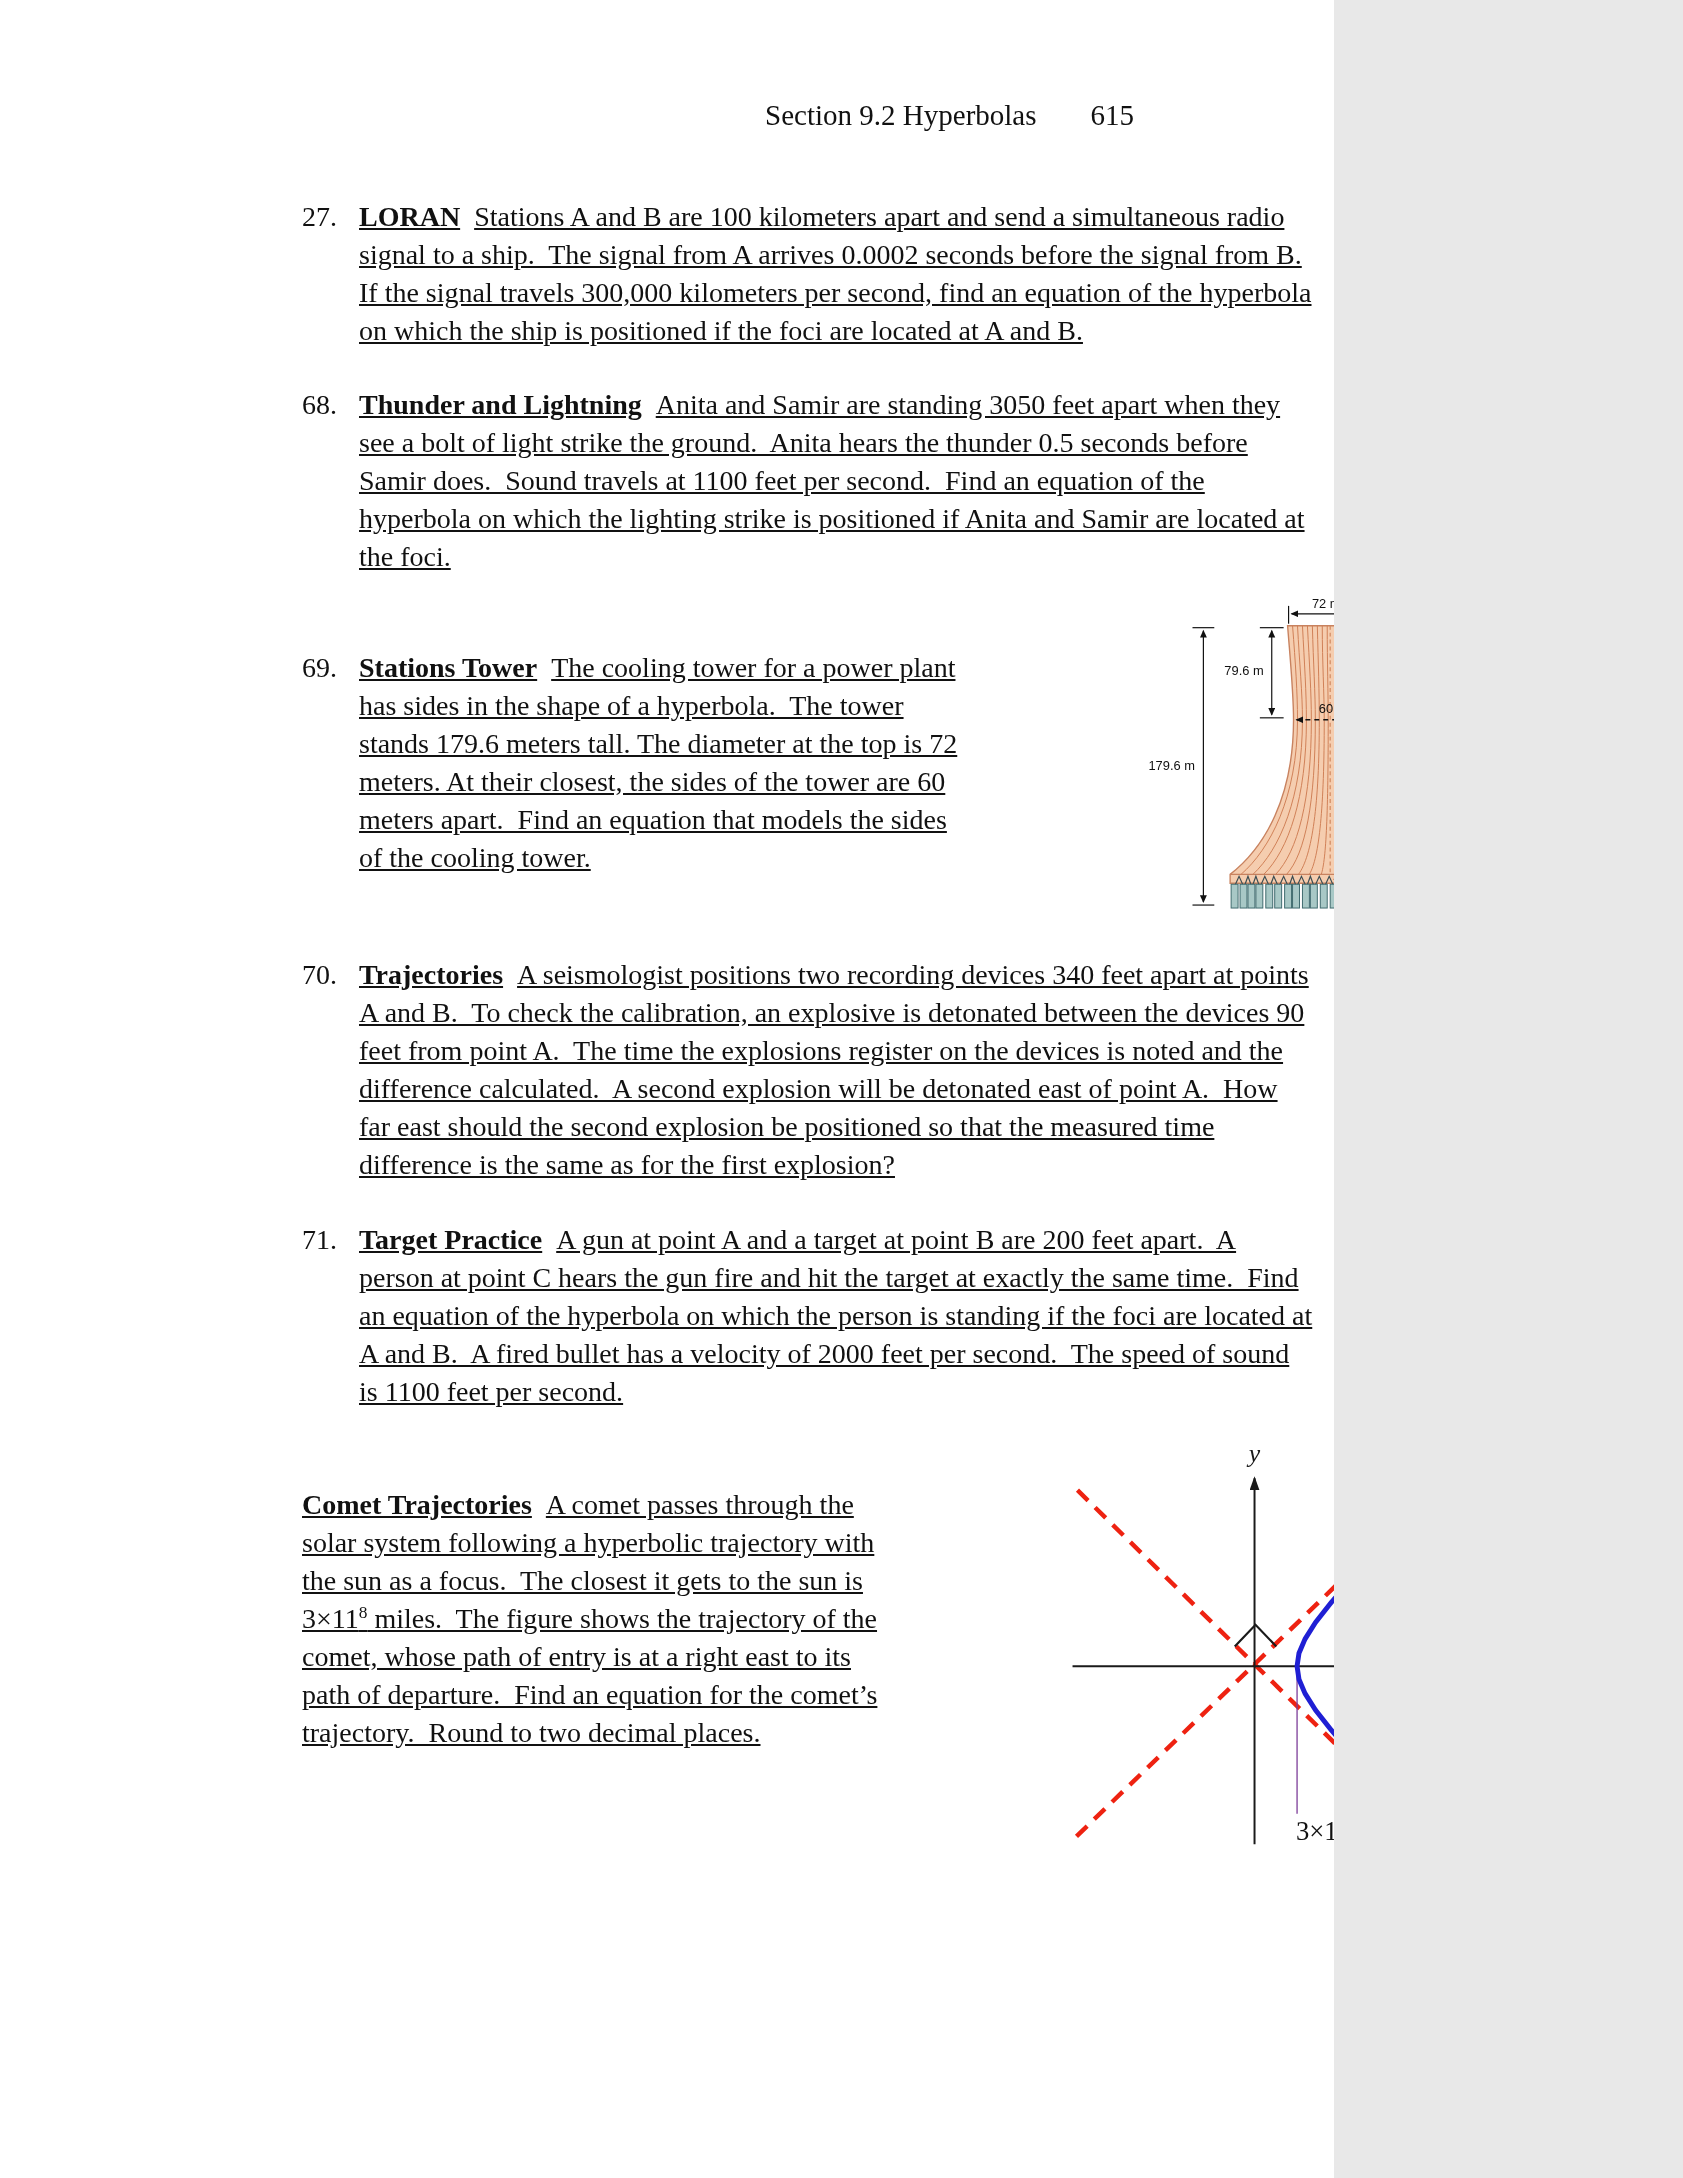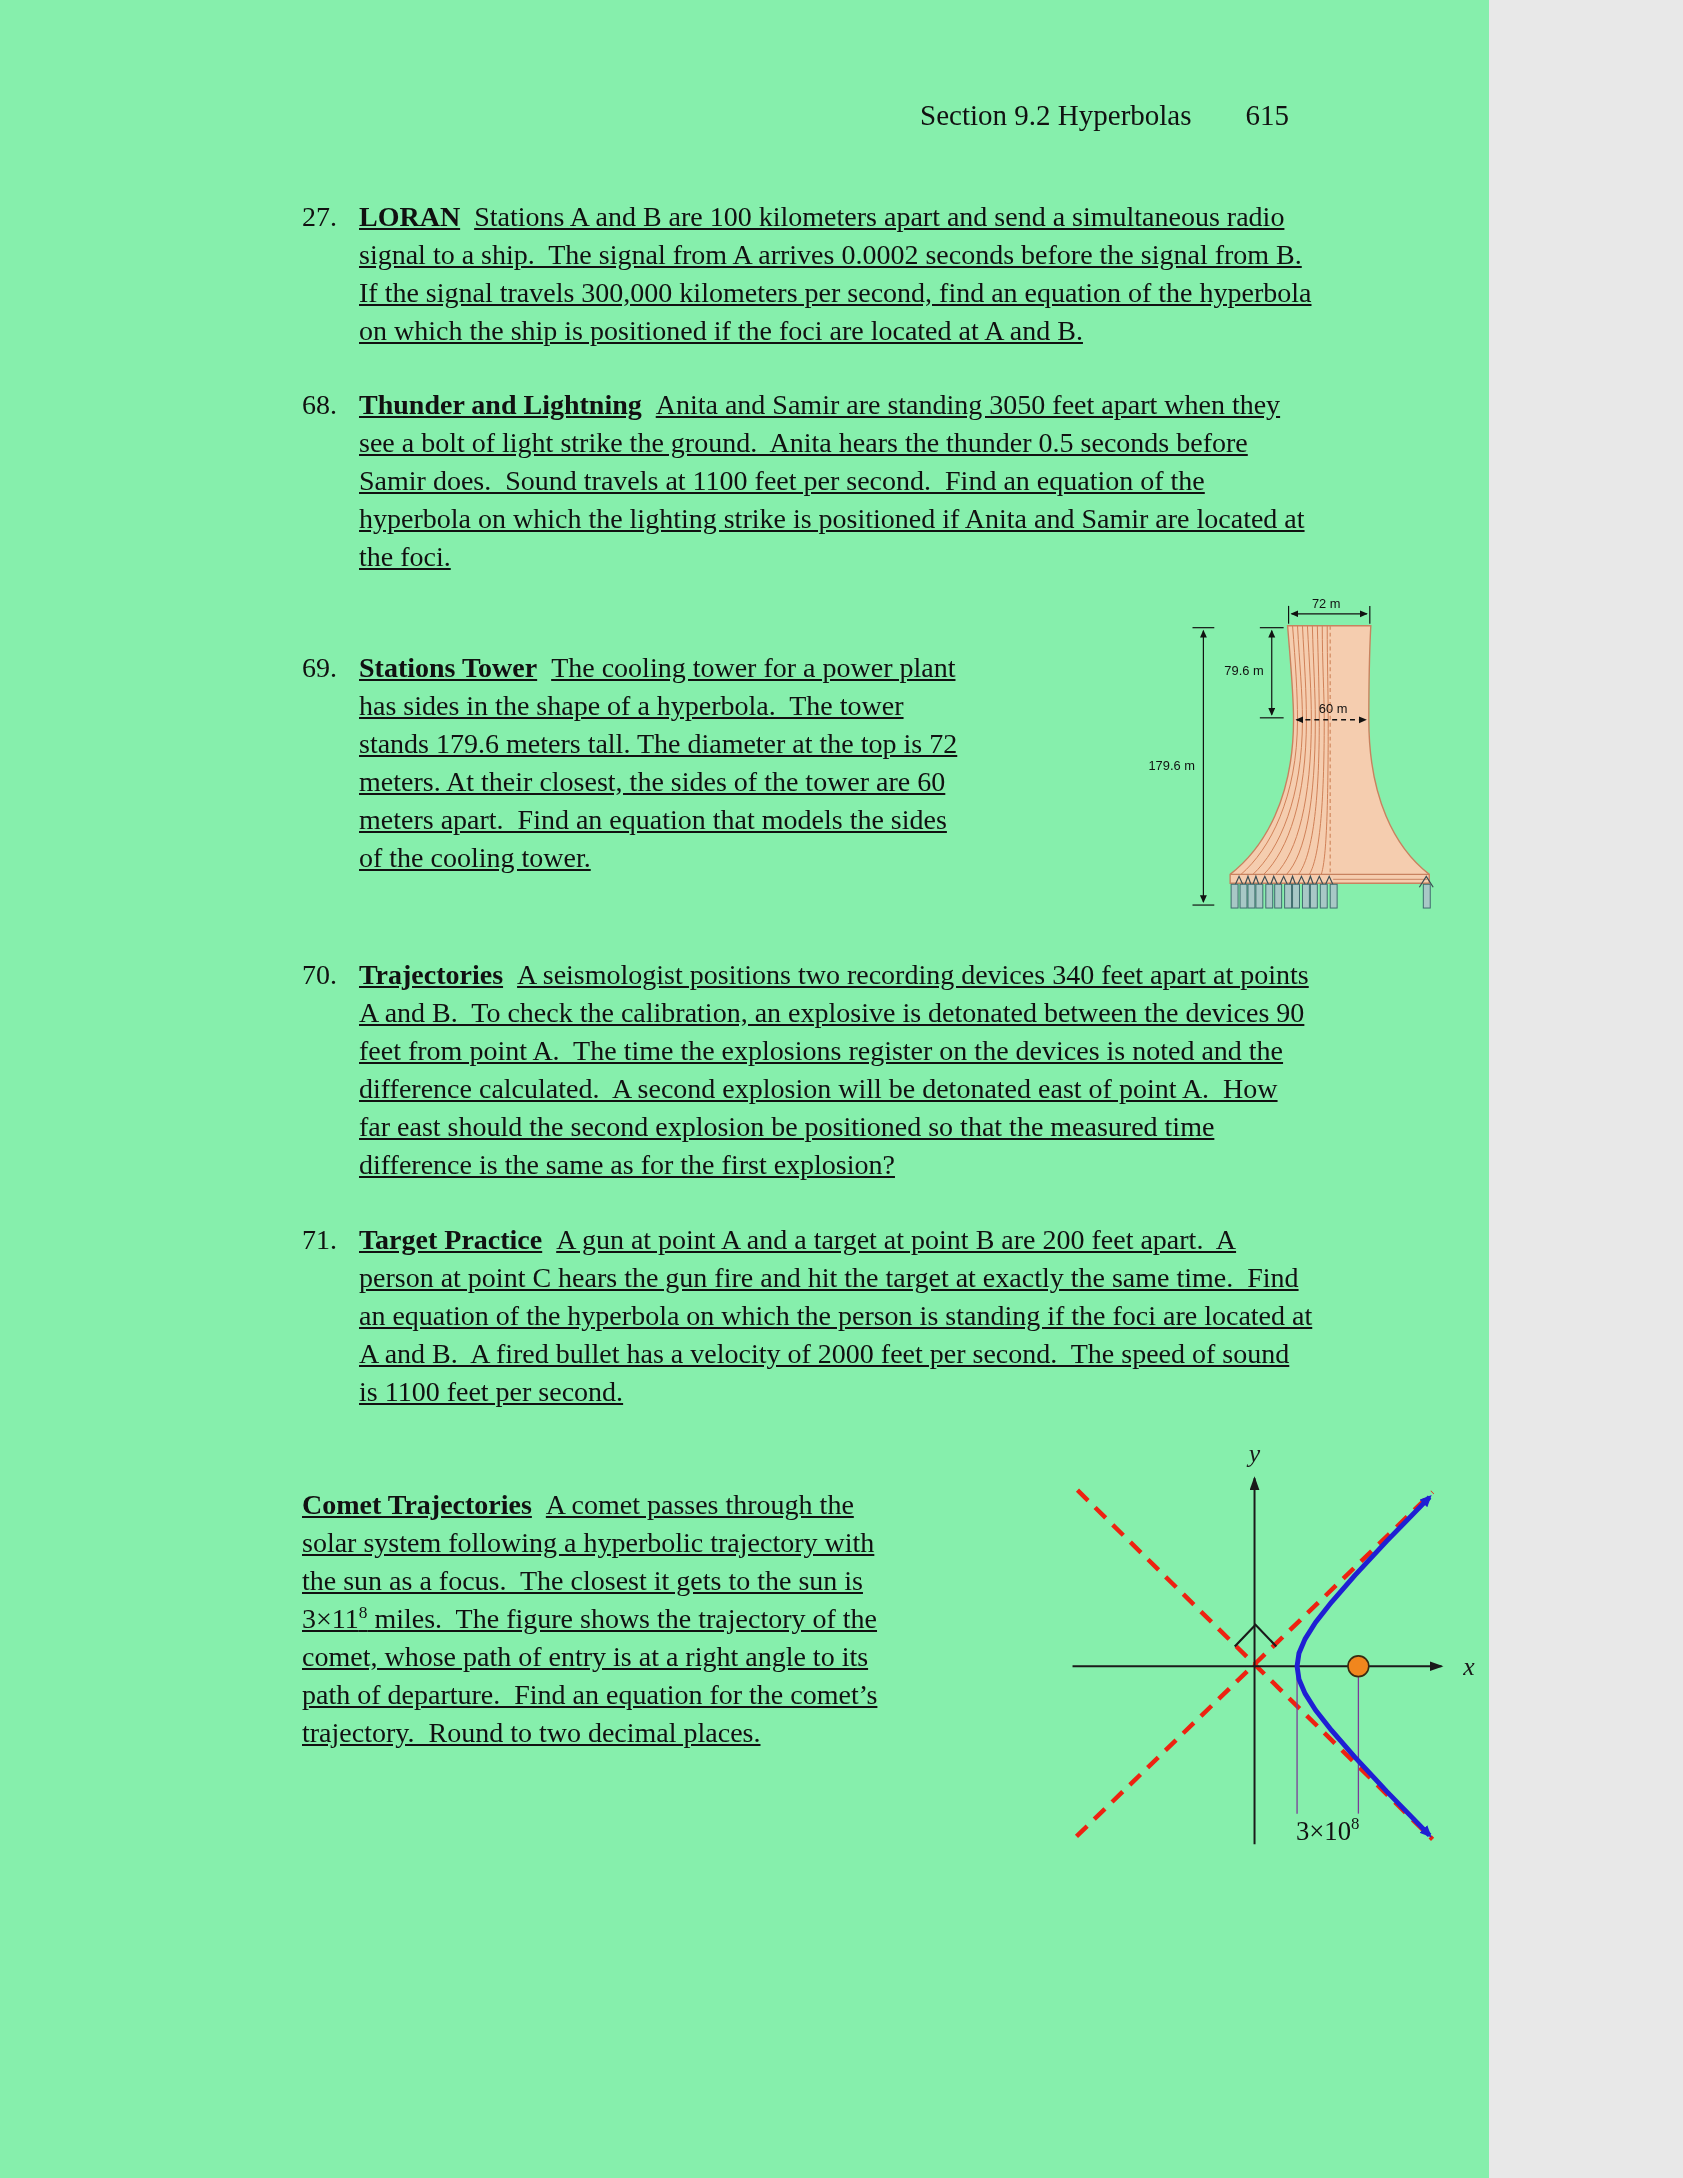--- a/index.html
+++ b/index.html
@@ -1,19 +1,19 @@
 <!DOCTYPE html>
 <html><head>
 <meta charset="utf-8">
 <style>
   html,body{margin:0;padding:0;background:#e8e8e8;}
   .page{
     position:relative;
-    width:1489px;height:2178px;
-    background:#86efac;
+    width:1334px;height:2178px;
+    background:#ffffff;
     font-family:"Liberation Serif", serif;
     color:#111;
     overflow:hidden;
   }
   .header{
     position:absolute;
     top:99px; right:200px;
     display:flex; gap:54px;
     font-size:29px;
   }
@@ -89,21 +89,21 @@
 an equation of the hyperbola on which the person is standing if the foci are located at
 A and B.  A fired bullet has a velocity of 2000 feet per second.  The speed of sound
 is 1100 feet per second.</span></div>
   </div>
 
   <div class="problem" style="top:1486px">
     <div class="ptext"><span class="ptitle">Comet Trajectories</span><span class="pbody">A comet passes through the
 solar system following a hyperbolic trajectory with
 the sun as a focus.  The closest it gets to the sun is
 3×11</span><sup class="psup">8</sup><span class="pbody"> miles.  The figure shows the trajectory of the
-comet, whose path of entry is at a right angle to its
+comet, whose path of entry is at a right east to its
 path of departure.  Find an equation for the comet’s
 trajectory.  Round to two decimal places.</span></div>
   </div>
 
   <svg class="fig fig-tower" width="317" height="337" viewBox="0 0 320 340">
     <defs>
       <marker id="dimArr" orient="auto-start-reverse" markerUnits="userSpaceOnUse" markerWidth="9" markerHeight="8" refX="7" refY="3.5">
         <path d="M0,0 L8,3.5 L0,7 Z" fill="#111"></path>
       </marker>
     </defs>

